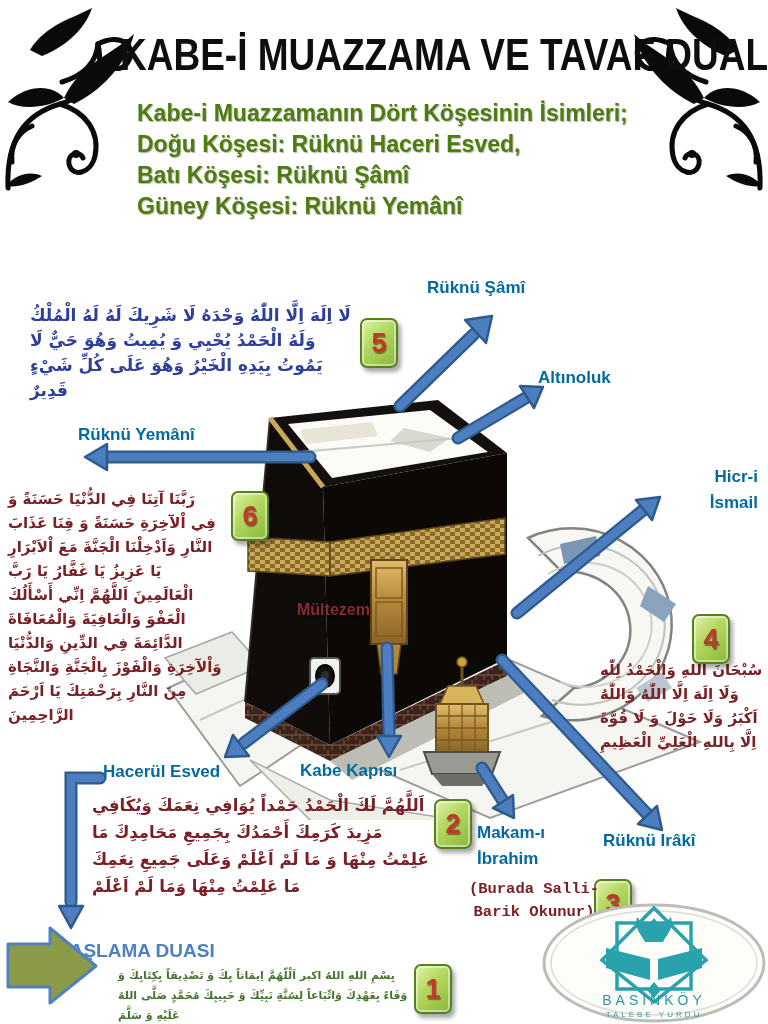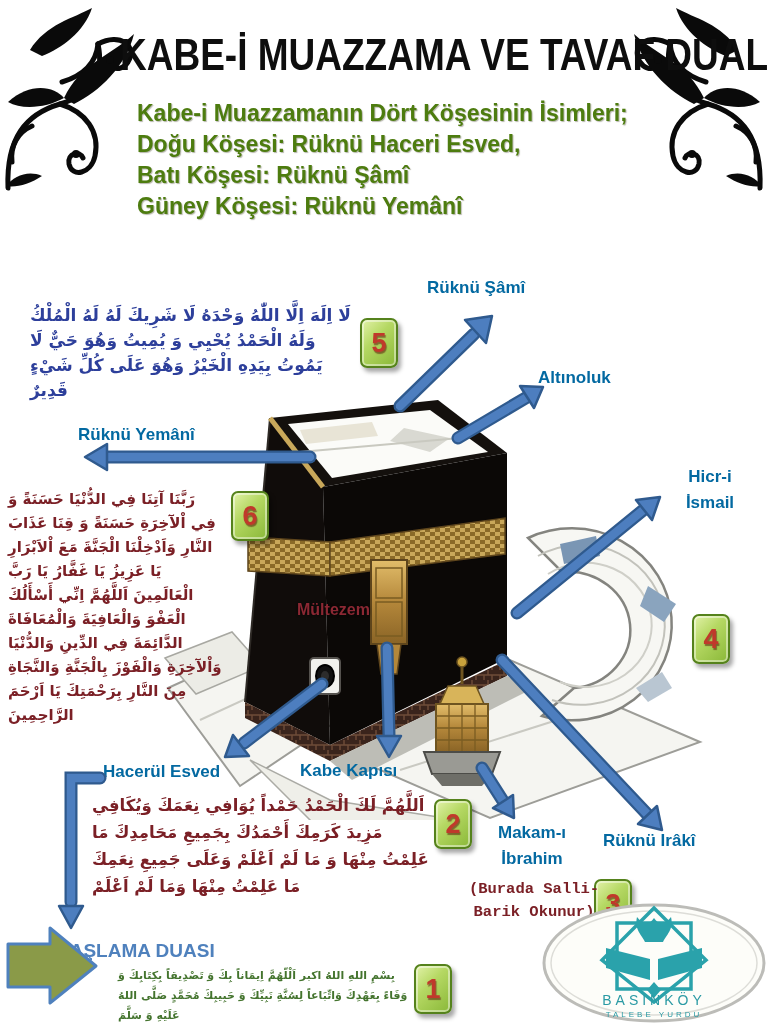--- a/index.html
+++ b/index.html
@@ -5,21 +5,21 @@
   html,body{margin:0;padding:0;background:#ffffff;}
   #canvas{position:relative;width:768px;height:1024px;background:#ffffff;overflow:hidden;
           font-family:"Liberation Sans",sans-serif;}
   .abs{position:absolute;}
   .title{position:absolute;left:120px;right:120px;top:30px;text-align:center;
          font-size:37px;font-weight:800;color:#0e0e0e;letter-spacing:0px;
          transform:scaleY(1.2);transform-origin:top center;white-space:nowrap;}
   .intro{position:absolute;left:137px;top:98px;color:#4d7c0f;font-weight:bold;
          font-size:23px;line-height:31px;text-shadow:1px 1px 1px rgba(70,70,45,.4);}
   .lbl{position:absolute;font-weight:bold;font-size:17px;color:#0369a1;white-space:nowrap;}
-  .lbl2{line-height:26px;white-space:normal;text-align:center;}
+  .lbl2{line-height:26px;white-space:normal;text-align:left;}
   .ar{position:absolute;direction:rtl;text-align:left;font-family:"DejaVu Sans",sans-serif;
       font-weight:bold;}
   .b5{left:30px;top:303px;width:325px;font-size:17px;line-height:25px;color:#2d3f9b;}
   .b6{left:8px;top:487px;width:216px;font-size:15px;line-height:24px;color:#7b2026;}
   .b4{left:600px;top:658px;width:165px;font-size:15px;line-height:24px;color:#7b2026;}
   .b2{left:92px;top:792px;width:340px;font-size:16.5px;line-height:27px;color:#7b2026;}
   .b1{left:118px;top:966px;width:300px;font-size:11px;line-height:20px;color:#44742e;}
   .badge{position:absolute;width:34px;height:46px;border-radius:7px;
          background:linear-gradient(135deg,#e2f2a8 0%,#b5d863 40%,#8ab838 100%);
          border:2px solid #55821c;
@@ -164,20 +164,21 @@
       <path d="M436,716 H488 M436,728 H488 M436,740 H488 M449,704 V752 M462,704 V752 M475,704 V752" stroke="#7a5c22" stroke-width="1.3" fill="none"></path>
       <polygon points="424,752 500,752 492,774 432,774" fill="#9a9a94" stroke="#4c4c48" stroke-width="2"></polygon>
       <polygon points="432,774 492,774 482,786 442,786" fill="#6e6e68"></polygon>
     </g>
   </svg>
 
   <div class="multezem">Mültezem</div>
 
   <div class="ar b5">لَا اِلَهَ اِلَّا اللّٰهُ وَحْدَهُ لَا شَرِيكَ لَهُ لَهُ الْمُلْكُ وَلَهُ الْحَمْدُ يُحْيِي وَ يُمِيتُ وَهُوَ حَيٌّ لَا يَمُوتُ بِيَدِهِ الْخَيْرُ وَهُوَ عَلَى كُلِّ شَيْءٍ قَدِيرٌ</div>
   <div class="ar b6">رَبَّنَا آتِنَا فِي الدُّنْيَا حَسَنَةً وَ فِي اْلآخِرَةِ حَسَنَةً وَ قِنَا عَذَابَ النَّارِ وَاَدْخِلْنَا الْجَنَّةَ مَعَ اْلاَبْرَارِ يَا عَزِيزُ يَا غَفَّارُ يَا رَبَّ الْعَالَمِينَ اَللَّهُمَّ اِنِّي أَسْأَلُكَ الْعَفْوَ وَالْعَافِيَةَ وَالْمُعَافَاةَ الدَّائِمَةَ فِي الدِّينِ وَالدُّنْيَا وَاْلآخِرَةِ وَالْفَوْزَ بِالْجَنَّةِ وَالنَّجَاةِ مِنَ النَّارِ بِرَحْمَتِكَ يَا اَرْحَمَ الرَّاحِمِينَ</div>
+  <div class="ar b4">سُبْحَانَ اللهِ وَالْحَمْدُ لِلّٰهِ وَلَا اِلَهَ اِلَّا اللّٰهُ وَاللّٰهُ اَكْبَرُ وَلَا حَوْلَ وَ لَا قُوَّةَ اِلَّا بِاللهِ الْعَلِيِّ الْعَظِيمِ</div>
   <div class="ar b2">اَللَّهُمَّ لَكَ الْحَمْدُ حَمْداً يُوَافِي نِعَمَكَ وَيُكَافِي مَزِيدَ كَرَمِكَ أَحْمَدُكَ بِجَمِيعِ مَحَامِدِكَ مَا عَلِمْتُ مِنْهَا وَ مَا لَمْ اَعْلَمْ وَعَلَى جَمِيعِ نِعَمِكَ مَا عَلِمْتُ مِنْهَا وَمَا لَمْ اَعْلَمْ</div>
   <div class="ar b1">بِسْمِ اللهِ اللهُ اكبر  اَلْلّهُمَّ اِيمَاناً بِكَ وَ تَصْدِيقاً بِكِتَابِكَ وَ وَفَاءً بِعَهْدِكَ وَاتِّبَاعاً لِسُنَّةِ نَبِيِّكَ وَ حَبِيبِكَ مُحَمَّدٍ صَلَّى اللهُ عَلَيْهِ وَ سَلَّمَ</div>
 
   <div class="badge" style="left:360px;top:318px">
     <span>5</span>
     </div>
   <div class="badge" style="left:231px;top:491px">
     <span>6</span>
     </div>
   <div class="badge" style="left:692px;top:614px">
@@ -189,21 +190,21 @@
   <div class="badge" style="left:594px;top:879px">
     <span>3</span>
     </div>
   <div class="badge" style="left:414px;top:964px">
     <span>1</span>
     </div>
 
   <div class="lbl" style="left:427px;top:278px">Rüknü Şâmî</div>
   <div class="lbl" style="left:538px;top:368px">Altınoluk</div>
   <div class="lbl" style="left:78px;top:425px">Rüknü Yemânî</div>
-  <div class="lbl lbl2" style="left:662px;top:464px;width:96px;text-align:center">
+  <div class="lbl lbl2" style="left:662px;top:464px;width:96px;text-align:right">
     <div>Hicr-i</div>
     <div>İsmail</div>
   </div>
   <div class="lbl" style="left:103px;top:762px">Hacerül Esved</div>
   <div class="lbl" style="left:300px;top:761px">Kabe Kapısı</div>
   <div class="lbl lbl2" style="left:477px;top:820px;width:110px">
     <div>Makam-ı</div>
     <div>İbrahim</div>
   </div>
   <div class="lbl" style="left:603px;top:831px">Rüknü Irâkî</div>

